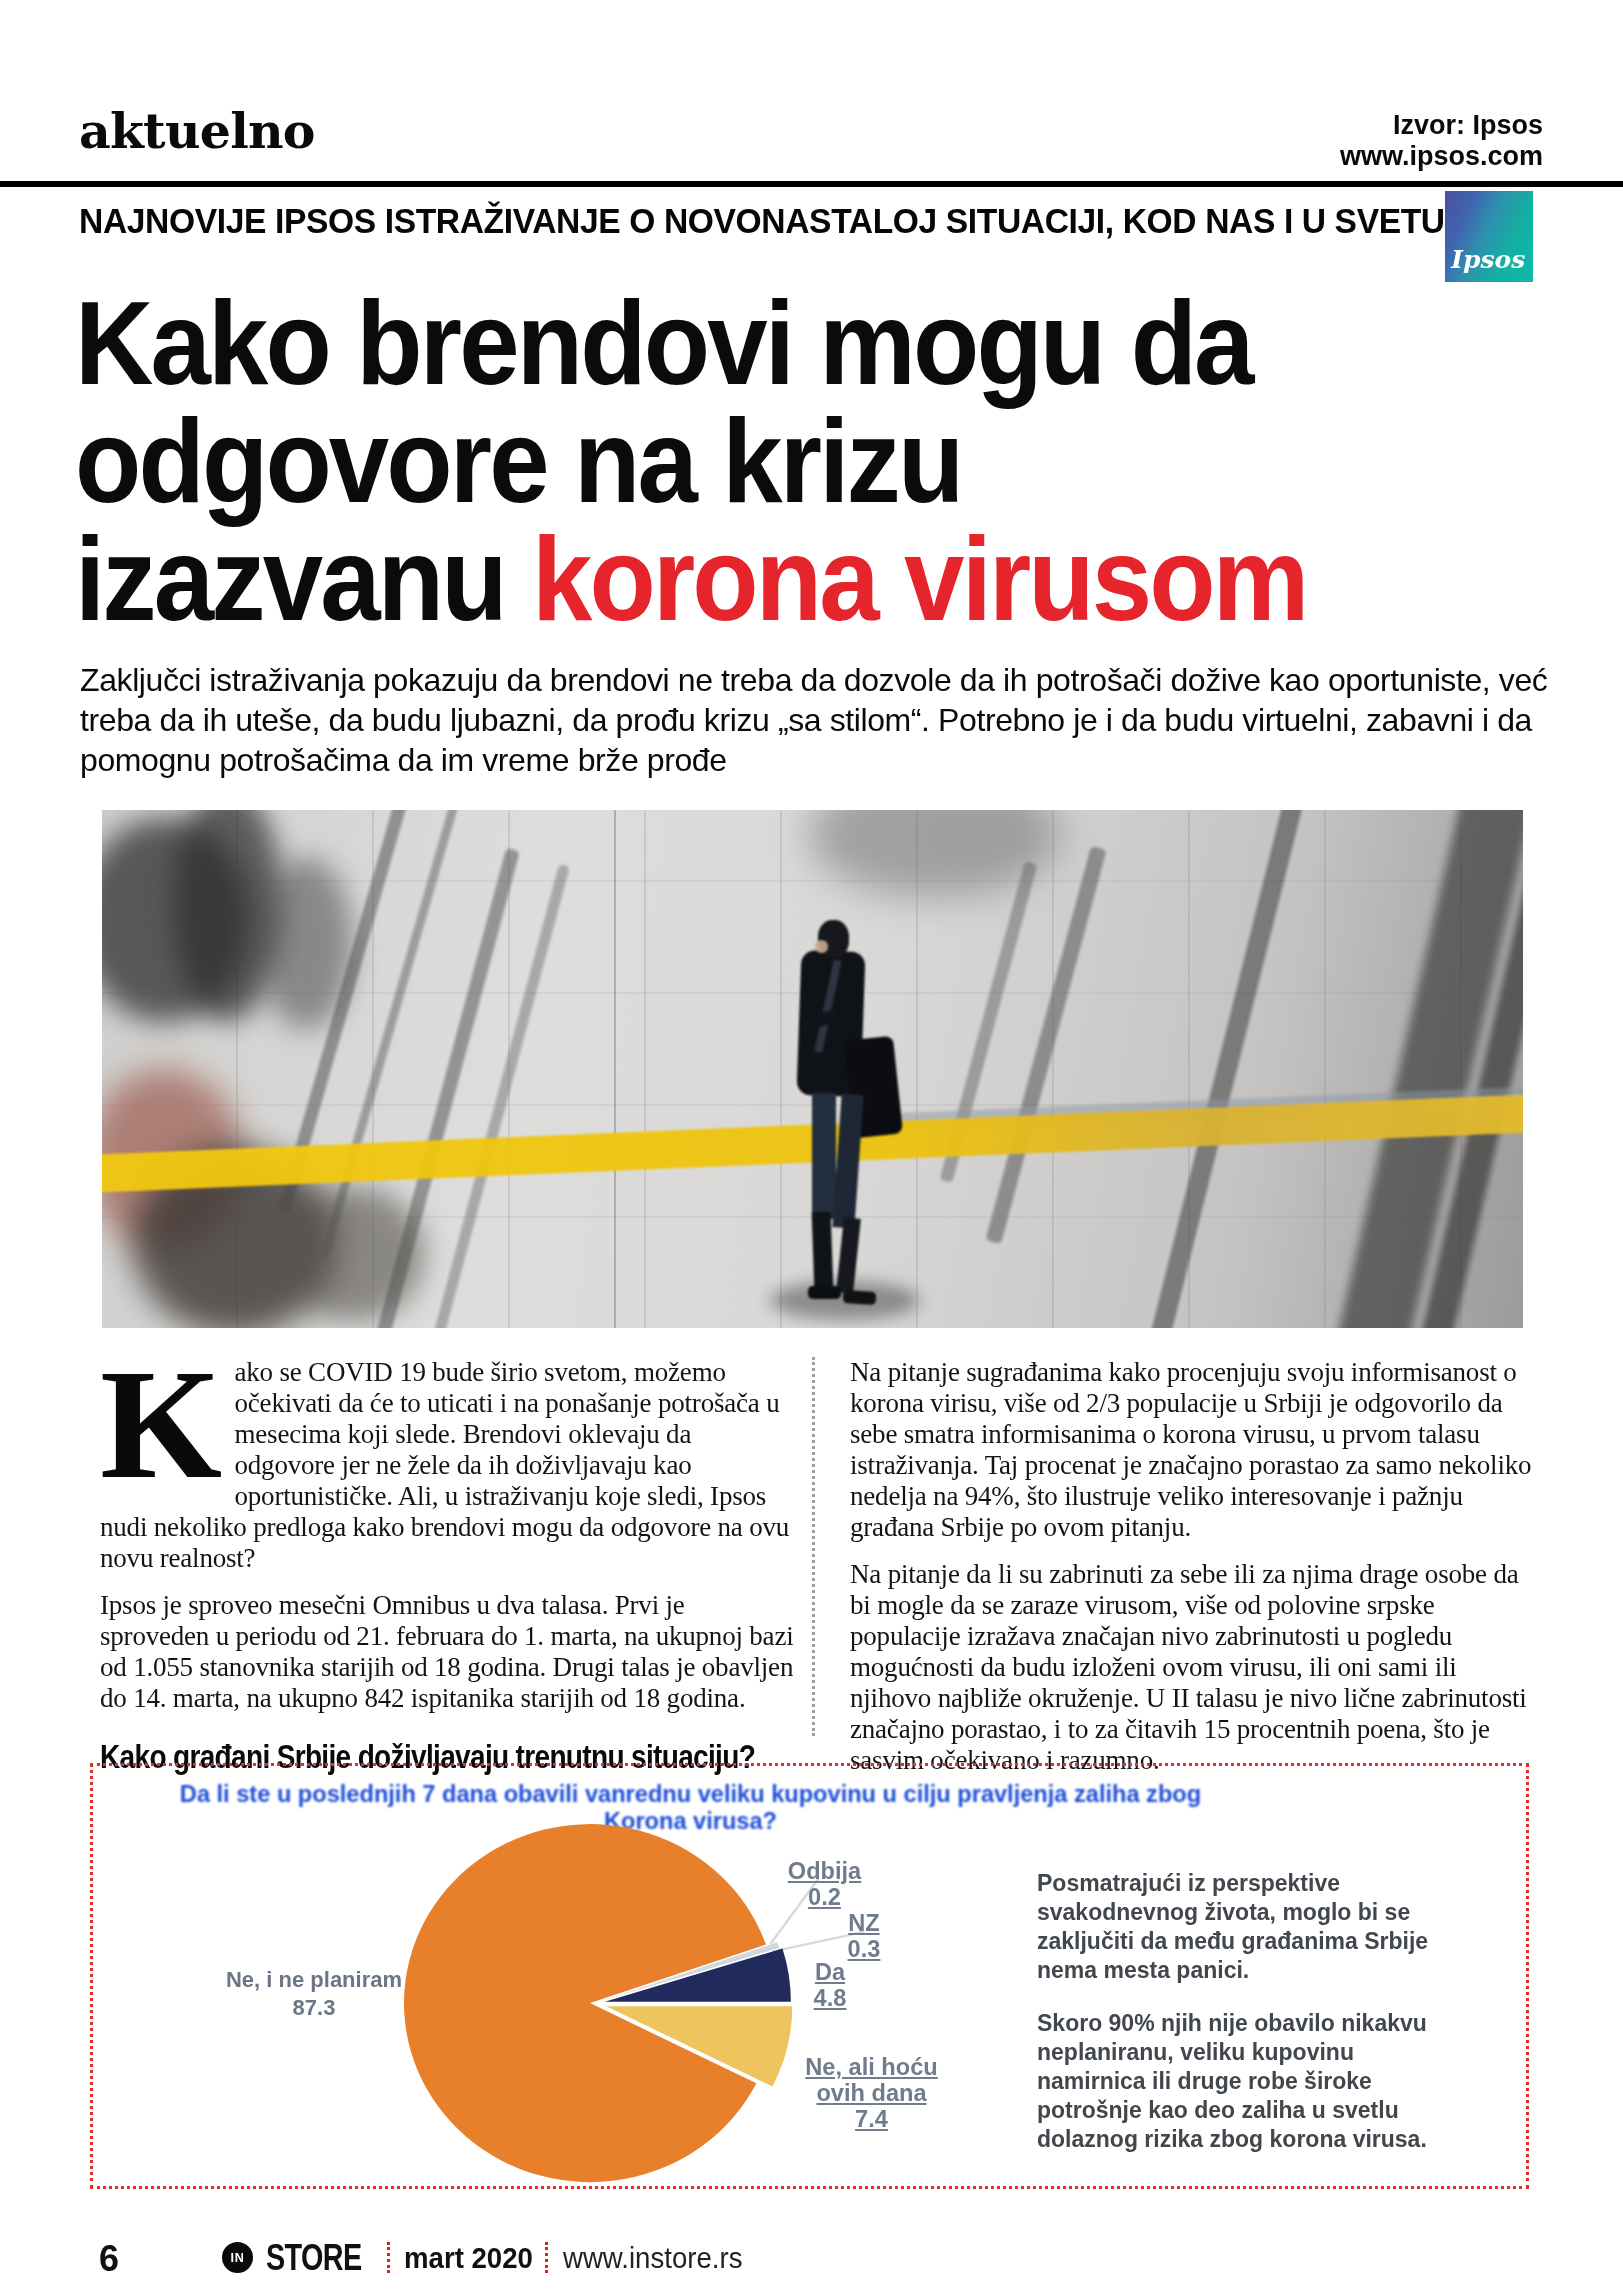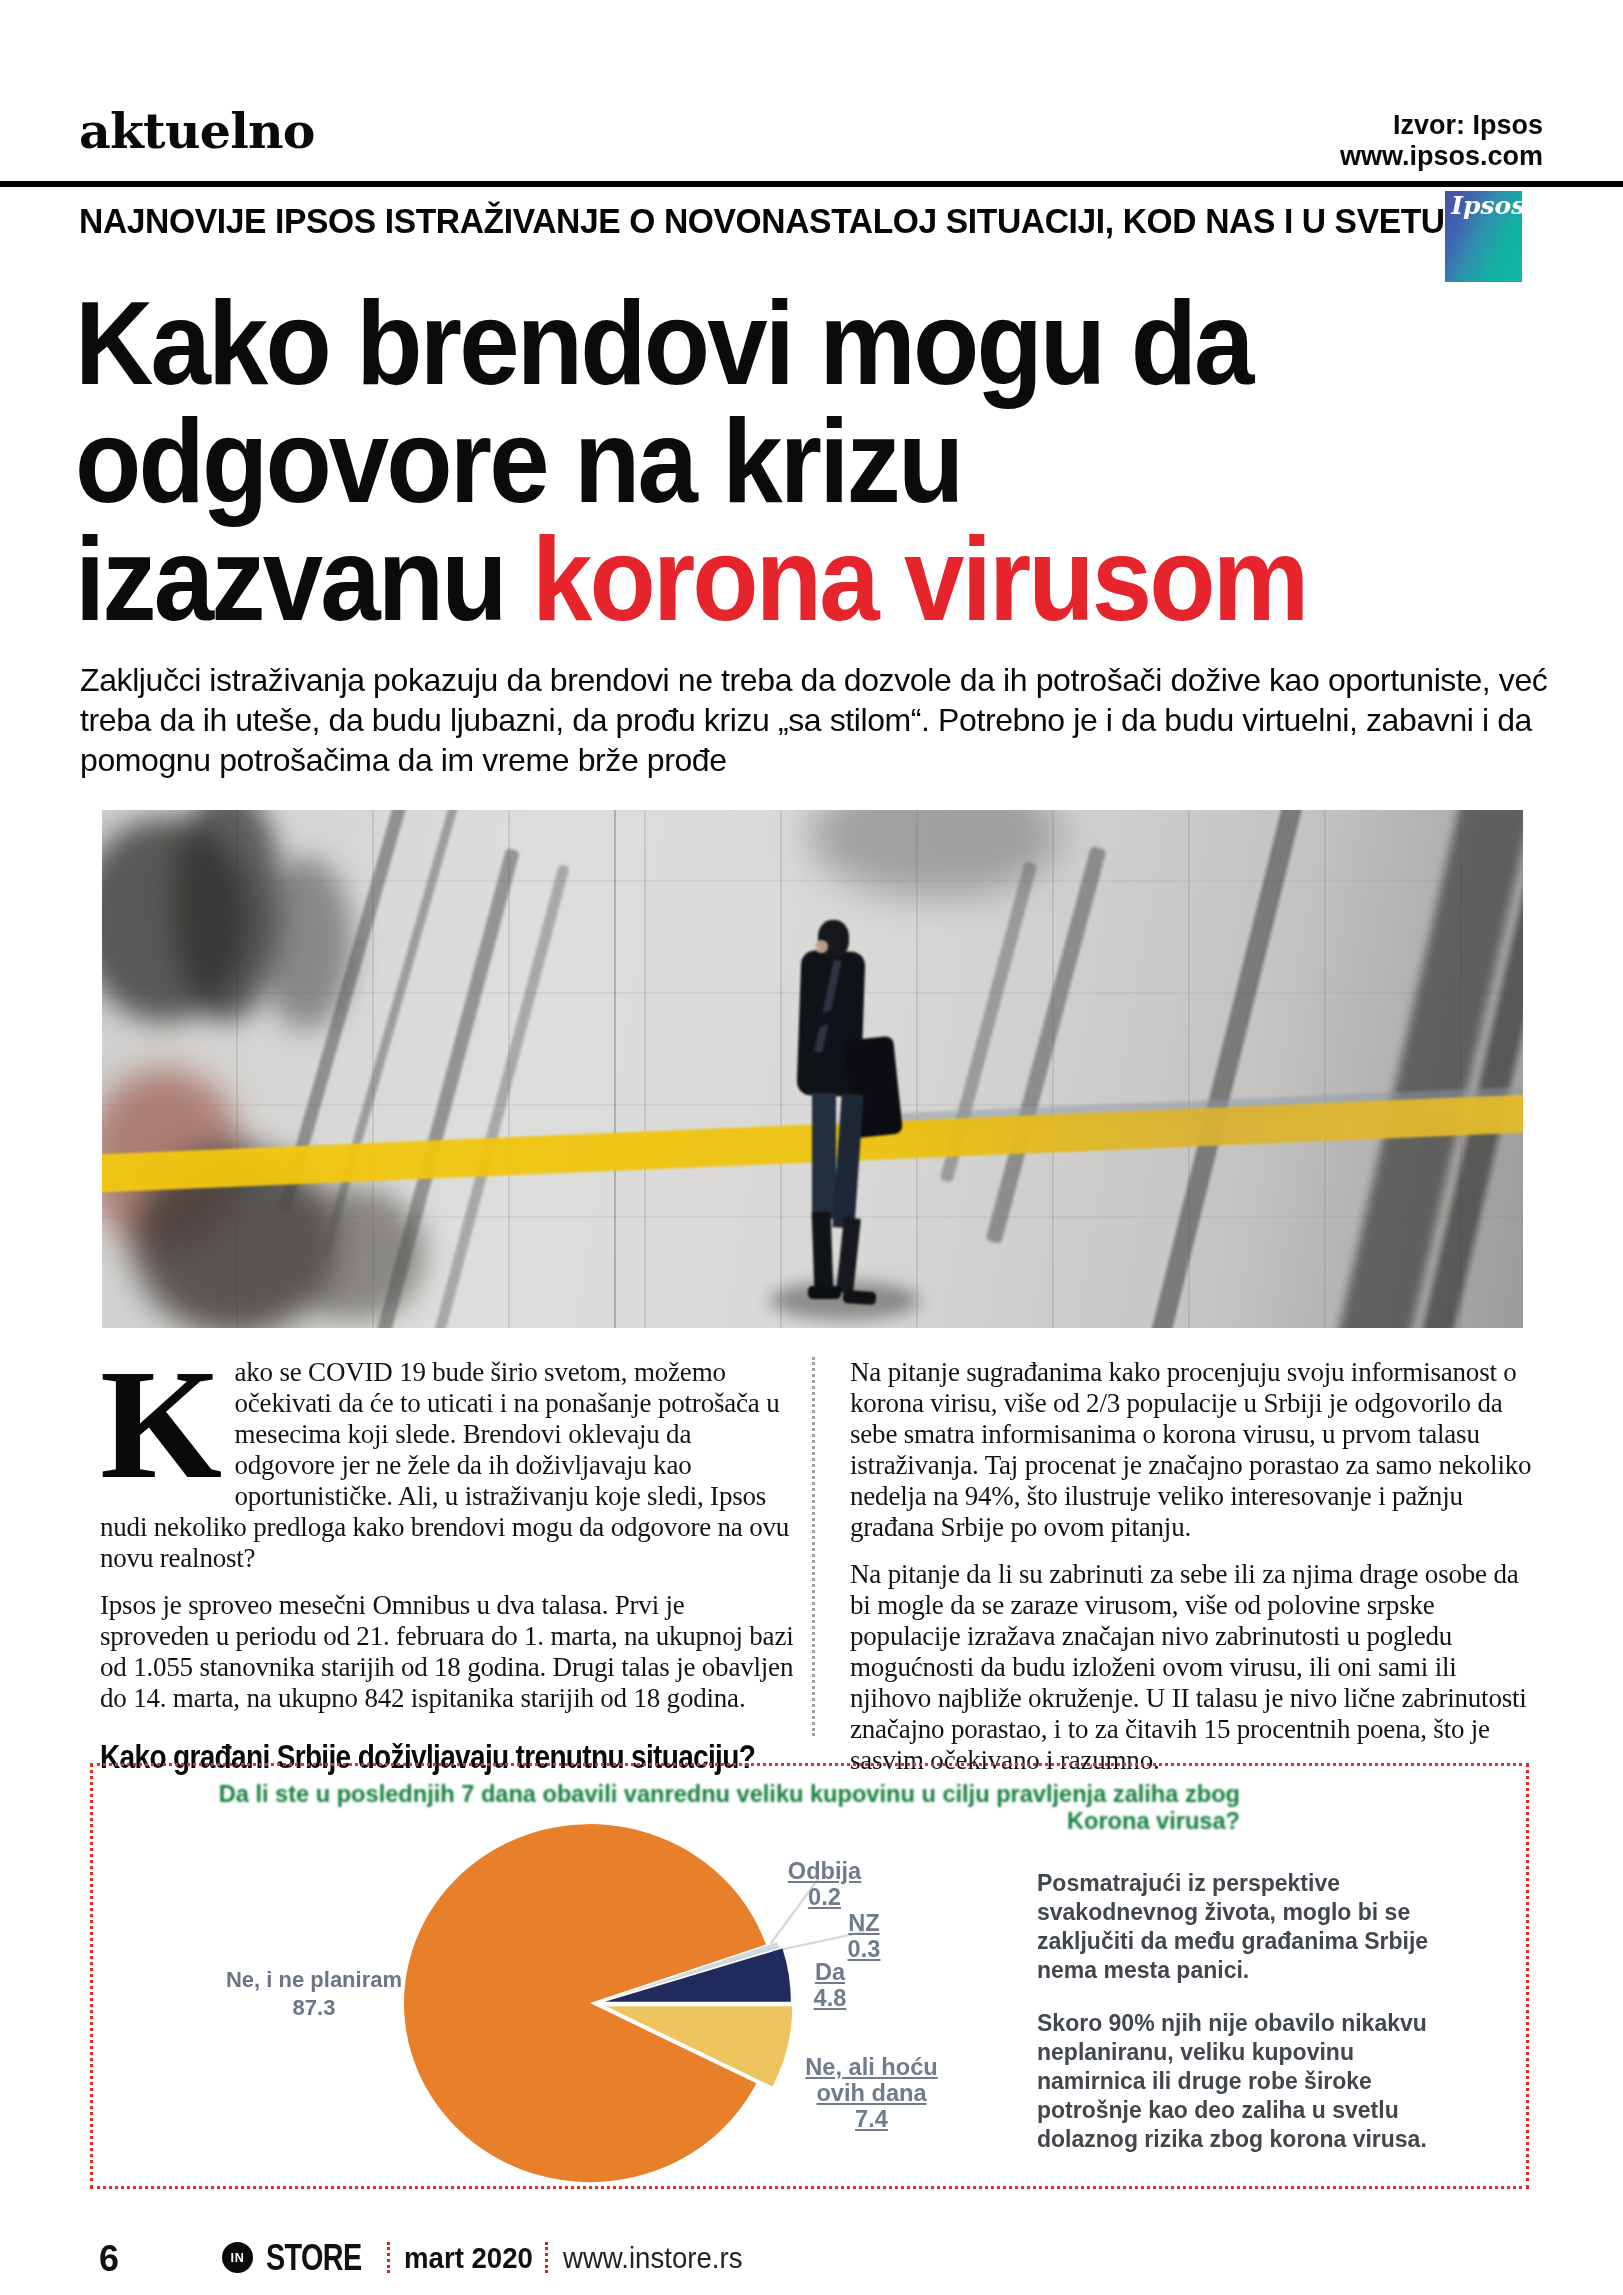--- a/index.html
+++ b/index.html
@@ -7,23 +7,23 @@
         font-family:"Liberation Sans",sans-serif;color:#111;}
 
   
   .section-label{position:absolute;left:79px;top:102px;font-family:"DejaVu Serif",serif;
     font-weight:bold;font-size:49px;letter-spacing:-0.8px;color:#0a0a0a;}
   .source{position:absolute;right:80px;top:110px;text-align:right;font-weight:bold;
     font-size:27px;line-height:31px;color:#0a0a0a;}
   .top-rule{position:absolute;left:0;top:181px;width:1623px;height:5.5px;background:#000;}
   .kicker{position:absolute;left:79px;top:201px;font-weight:bold;font-size:35px;
     letter-spacing:-0.4px;white-space:nowrap;transform:scaleX(.96);transform-origin:left top;color:#070707;}
-  .ipsos-logo{position:absolute;left:1445px;top:191px;width:77px;height:91px;
+  .ipsos-logo{position:absolute;left:1445px;top:191px;width:88px;height:91px;
     background:linear-gradient(115deg,#4b4fa1 0%,#3f65b0 25%,#2f8fae 45%,#13b0a2 70%,#10b9a8 100%);
-    display:flex;}
+    display:flex;align-items:flex-end;}
   .ipsos-logo span{font-family:"DejaVu Serif",serif;font-style:italic;font-weight:bold;
     color:#fff;font-size:25px;padding:0 0 7.9px 6.3px;}
 
   
   .headline{position:absolute;left:75px;top:284px;font-weight:bold;font-size:118px;
     line-height:118px;letter-spacing:-3.1px;transform:scaleX(.92);transform-origin:left top;
     white-space:nowrap;color:#0b0b0b;}
   .headline .red{color:#e6242b;}
 
   
@@ -88,22 +88,22 @@
     line-height:.8;margin:4.7px 12.6px 0 0;color:#0a0a0a;}
   .col-rule{position:absolute;left:812px;top:1357px;height:379px;width:0;
     border-left:3.1px dotted #9aa0a6;}
   .subhead{font-family:"Liberation Sans",sans-serif;font-weight:bold;font-size:33px;
     letter-spacing:-0.8px;white-space:nowrap;transform:scaleX(.85);transform-origin:left top;
     margin-top:27px;color:#0a0a0a;}
 
   
   .chart-box{position:absolute;left:90px;top:1763px;width:1433px;height:420px;
     border:3.9px dotted #e12f28;}
-  .chart-title{position:absolute;left:141px;top:1781px;width:1099px;text-align:right;
-    font-size:23.6px;font-weight:bold;color:#15803d;filter:blur(0.8px);}
+  .chart-title{position:absolute;left:141px;top:1781px;width:1099px;text-align:center;
+    font-size:23.6px;font-weight:bold;color:#1d4ed8;filter:blur(0.8px);}
   .pie-svg{position:absolute;left:377px;top:1822px;}
   .pie-label{position:absolute;font-weight:bold;font-size:23.6px;line-height:26px;
     color:#707b8c;filter:blur(0.5px);text-align:center;text-decoration:underline;}
   .lbl-main{position:absolute;left:196px;top:1966px;width:236px;text-align:center;
     font-weight:bold;font-size:22px;line-height:28px;color:#6b7585;filter:blur(0.5px);}
   .lbl-odbija{left:754px;top:1858px;width:141px;}
   .lbl-nz{left:817px;top:1910px;width:94px;}
   .lbl-da{left:787px;top:1959px;width:86px;text-align:center;}
   .lbl-yellow{left:781px;top:2054px;width:181px;}
   .side-text{position:absolute;left:1037px;top:1869px;width:428px;font-weight:bold;

